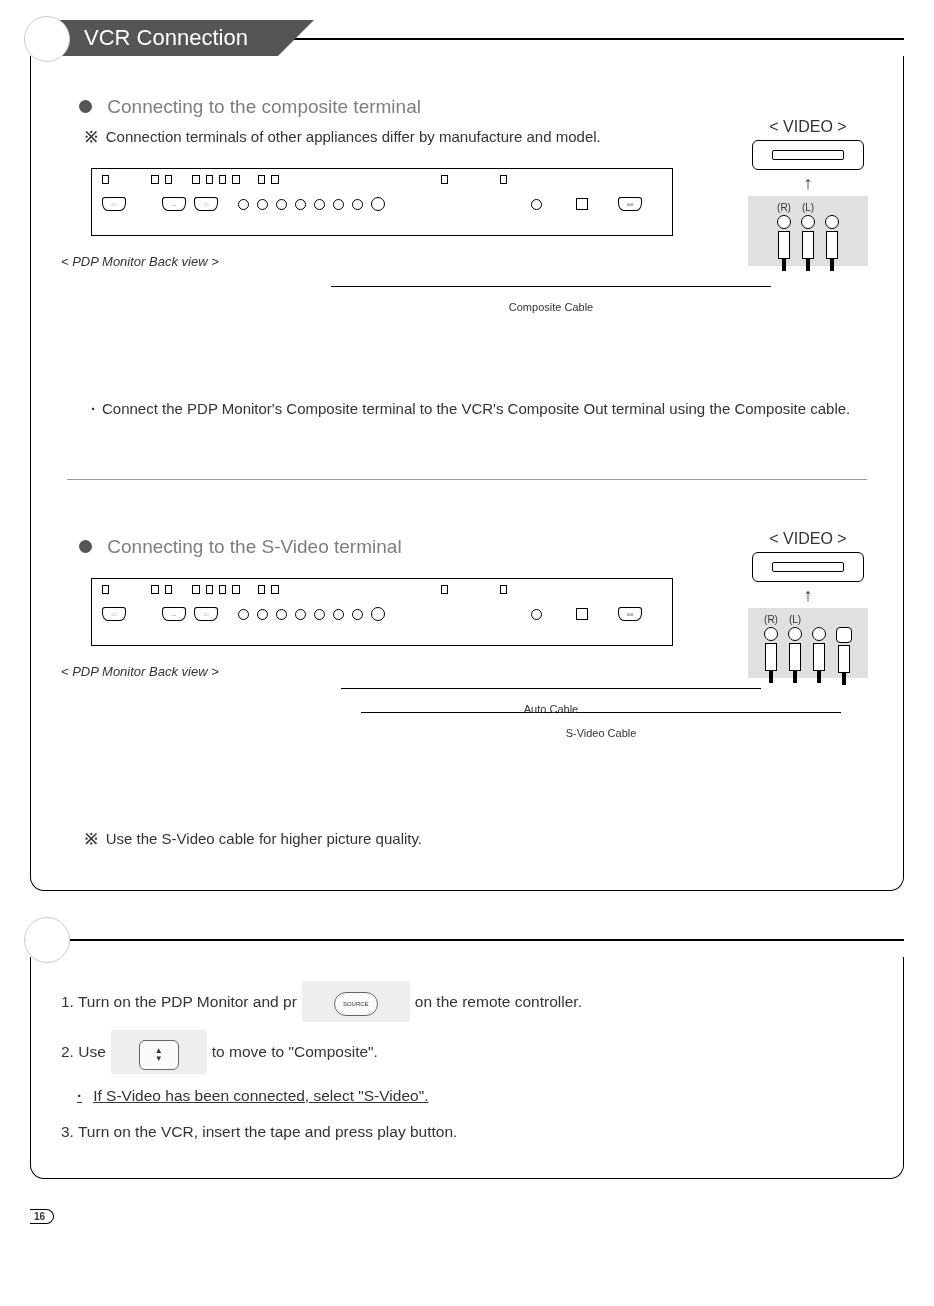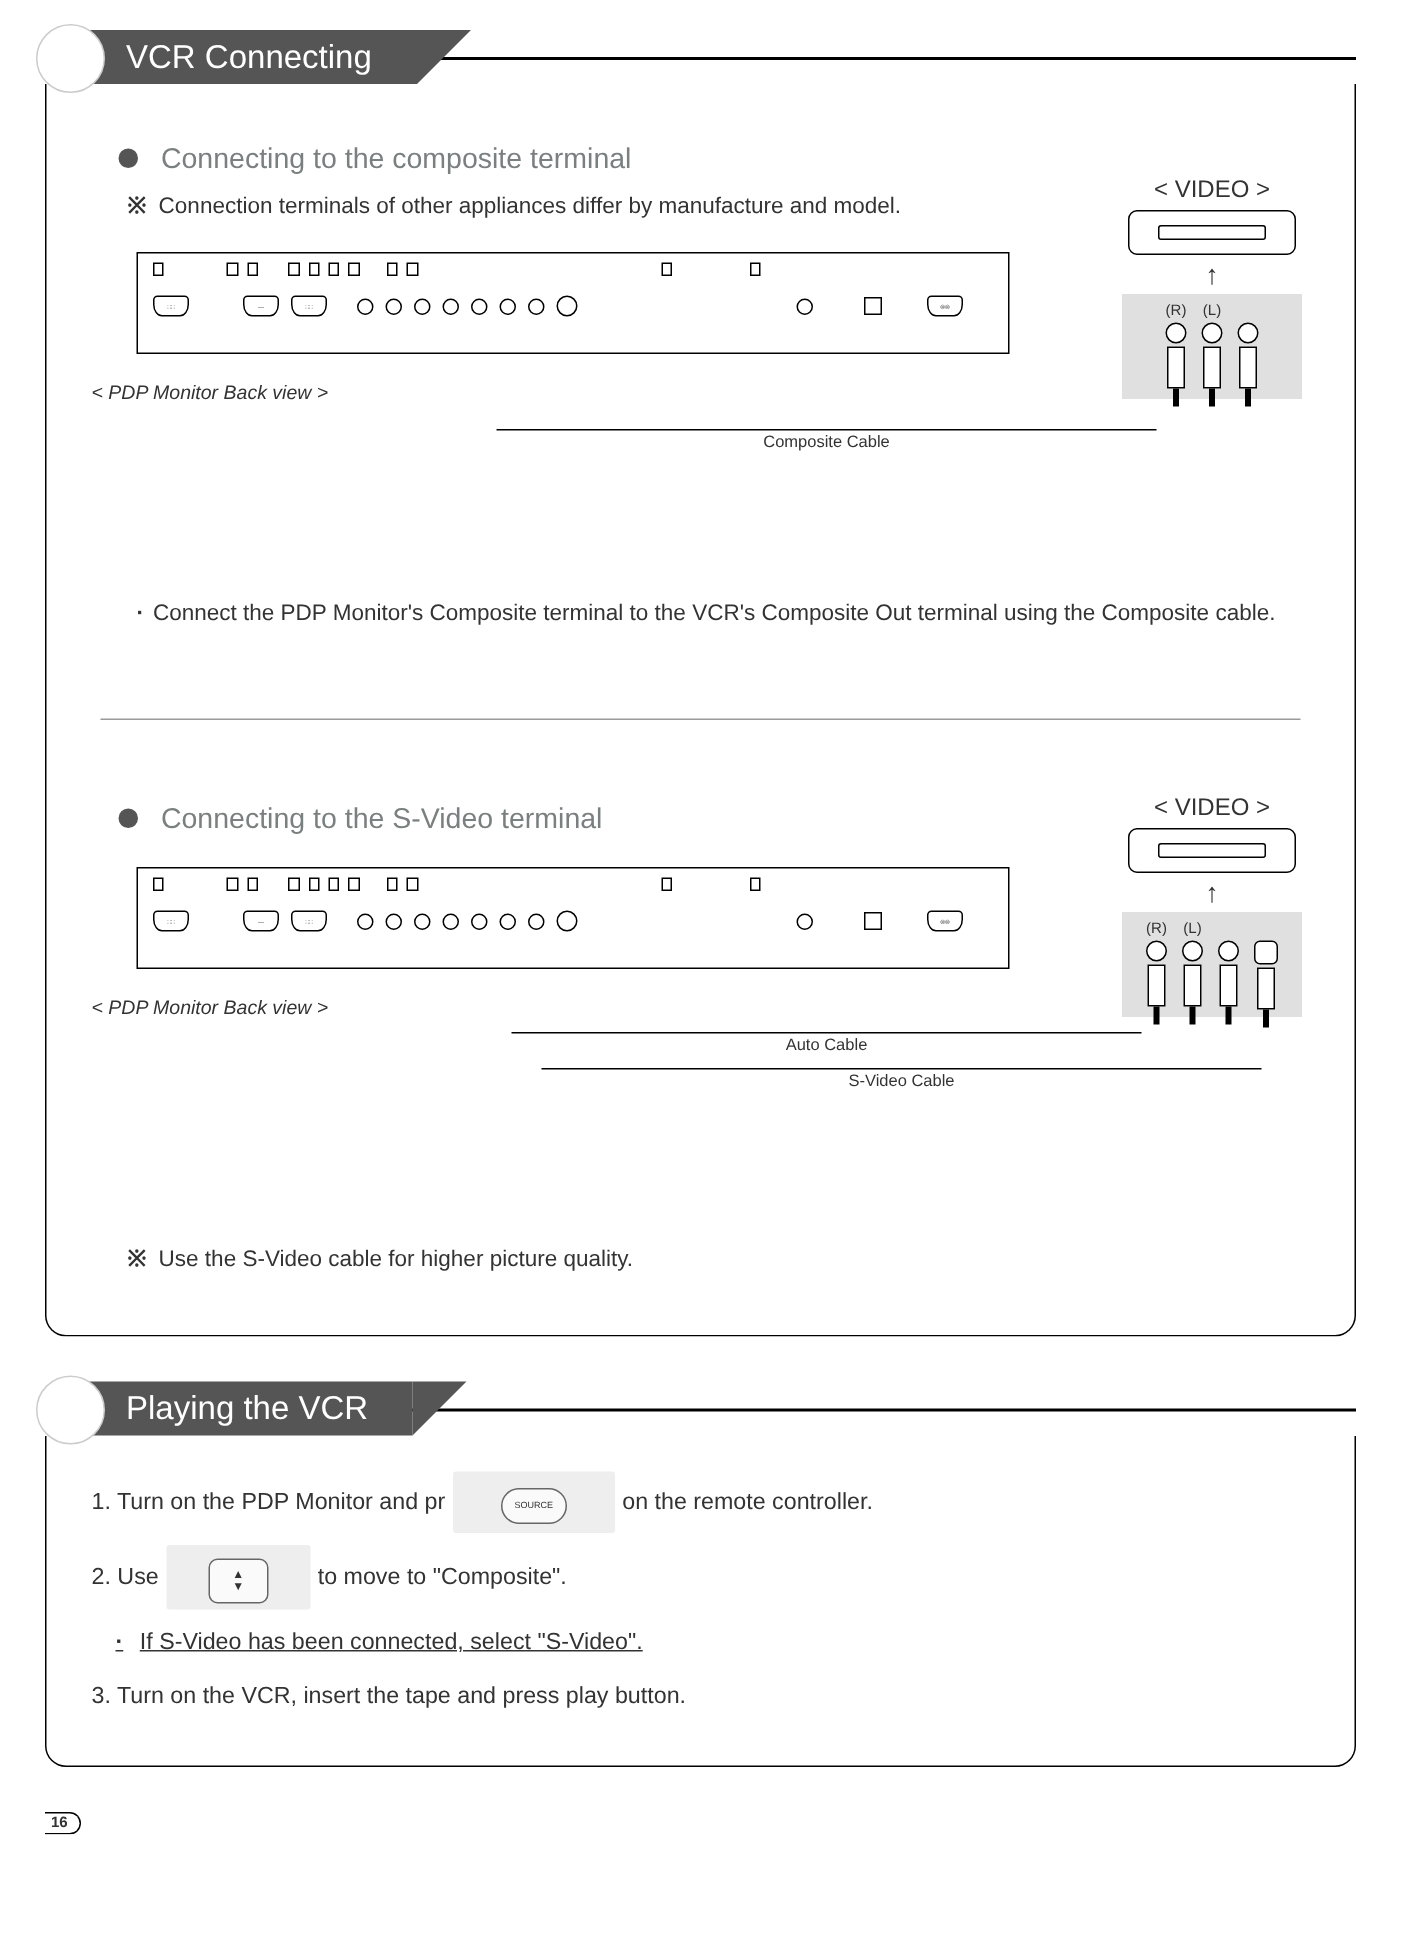--- a/index.html
+++ b/index.html
@@ -218,21 +218,21 @@
   .jack-sv {
     width: 14px;height:14px;border:1.5px solid #000;border-radius:4px;margin:2px auto;background:#fff;
   }
 
   .cable-lbl {
     position: absolute;
     font-size: 11px;
     border-top: 1px solid #000;
     width: 440px;
     text-align: center;
-    padding-top: 2px;
+    padding-top: 14px;
   }
 
   .instr {
     font-size: 15px;
     margin: 4px 0 4px 30px;
     line-height: 1.4;
   }
   .instr-dot::before{
     content:"·";
     margin-right:6px;
@@ -293,21 +293,21 @@
   }
   .spacer{display:inline-block;}
 </style>
 </head>
 <body>
 
 <div class="section">
   <div class="title-bar">
     <div class="title-line"></div>
     <div class="title-circle"></div>
-    <div class="title-tab">VCR Connecting</div>
+    <div class="title-tab">VCR Connection</div>
   </div>
   <div class="content-box">
 
     <div class="subheader">
       <span class="bullet-dot"></span>
       <span>Connecting to the composite terminal</span>
     </div>
     <div class="note-line">
       <span class="asterisk">※</span>
       <span>Connection terminals of other appliances differ by manufacture and model.</span>
@@ -450,21 +450,20 @@
       <span>Use the S-Video cable for higher picture quality.</span>
     </div>
 
   </div>
 </div>
 
 <div class="section">
   <div class="title-bar">
     <div class="title-line"></div>
     <div class="title-circle"></div>
-    <div class="title-tab">Playing the VCR</div>
   </div>
   <div class="content-box" style="padding:20px 30px 24px;">
     <div class="play-steps">
       <div>
         <span>1. Turn on the PDP Monitor and pr</span>
         <span class="remote-btn-wrap">
           <span class="remote-btn">SOURCE</span>
         </span>
         <span>on the remote controller.</span>
       </div>

